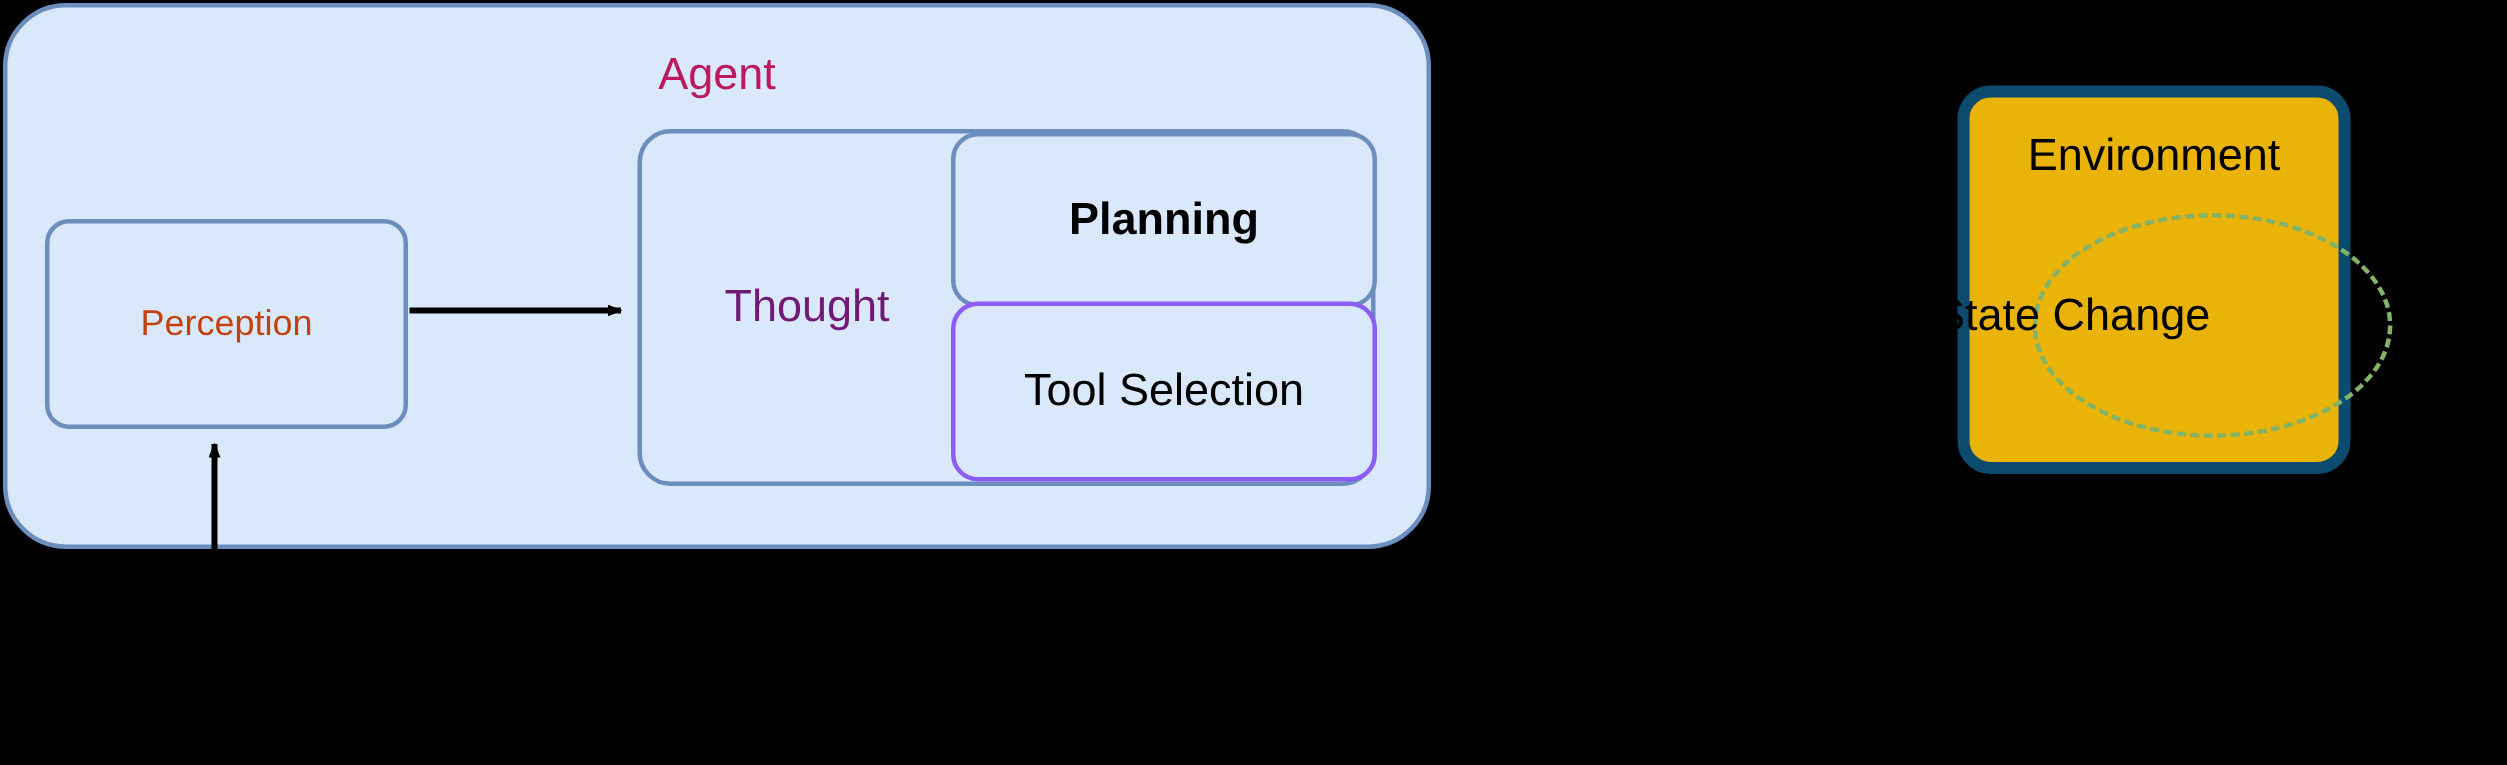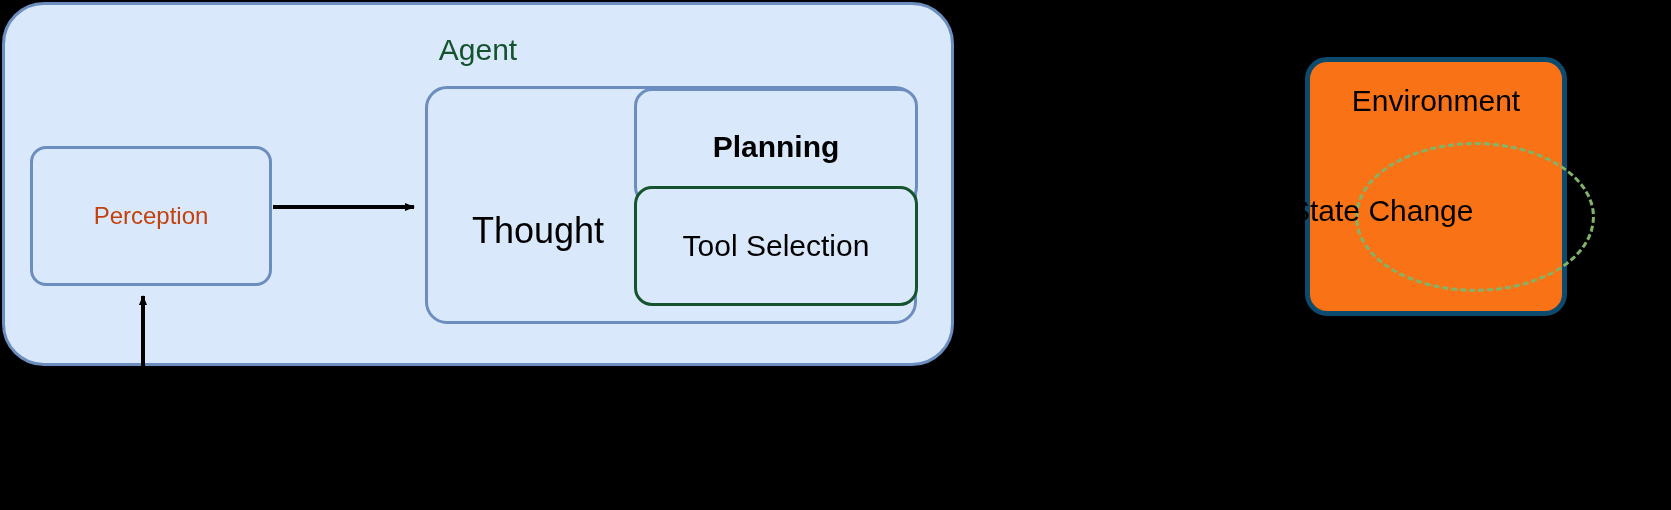--- a/index.html
+++ b/index.html
@@ -28,21 +28,21 @@
     border: 3px solid #6c8ebf;
     border-radius: 42px;
   }
   .agent-label {
     position: absolute;
     left: 0;
     top: 30px;
     width: 100%;
     text-align: center;
     font-size: 30px;
-    color: #14532d;
+    color: #be185d;
     line-height: 1;
     pointer-events: none;
   }
 
   
   .perception-box {
     position: absolute;
     left: 30px;
     top: 146px;
     width: 242px;
@@ -74,23 +74,22 @@
   }
   .thought-label {
     position: absolute;
     left: 10px;
     top: 0;
     width: 200px;
     height: 100%;
     display: flex;
     align-items: center;
     justify-content: center;
-    font-size: 36px;
-    color: #000000;
-    margin-top: 26px;
+    font-size: 30px;
+    color: #701a75;
   }
 
   
   .planning-box {
     position: absolute;
     left: 634px;
     top: 88px;
     width: 284px;
     height: 117px;
     box-sizing: border-box;
@@ -98,47 +97,47 @@
     border: 3px solid #6c8ebf;
     border-radius: 18px;
     display: flex;
     align-items: center;
     justify-content: center;
     font-weight: bold;
   }
   .tool-selection-box {
     position: absolute;
     left: 634px;
-    top: 186px;
+    top: 201px;
     width: 284px;
     height: 120px;
     box-sizing: border-box;
     background: #dae8fc;
-    border: 3px solid #14532d;
+    border: 3px solid #8b5cf6;
     border-radius: 18px;
     display: flex;
     align-items: center;
     justify-content: center;
   }
   .planning-box .node-label,
   .tool-selection-box .node-label {
     font-size: 30px;
     color: #000000;
   }
 
   
   .environment-box {
     position: absolute;
     left: 1305px;
     top: 57px;
     width: 262px;
     height: 259px;
     box-sizing: border-box;
-    background: #f97316;
-    border: 5px solid #0c4a6e;
+    background: #eab308;
+    border: 8px solid #0c4a6e;
     border-radius: 22px;
   }
   .environment-label {
     position: absolute;
     left: 0;
     top: 24px;
     width: 100%;
     text-align: center;
     font-size: 30px;
     color: #000000;

